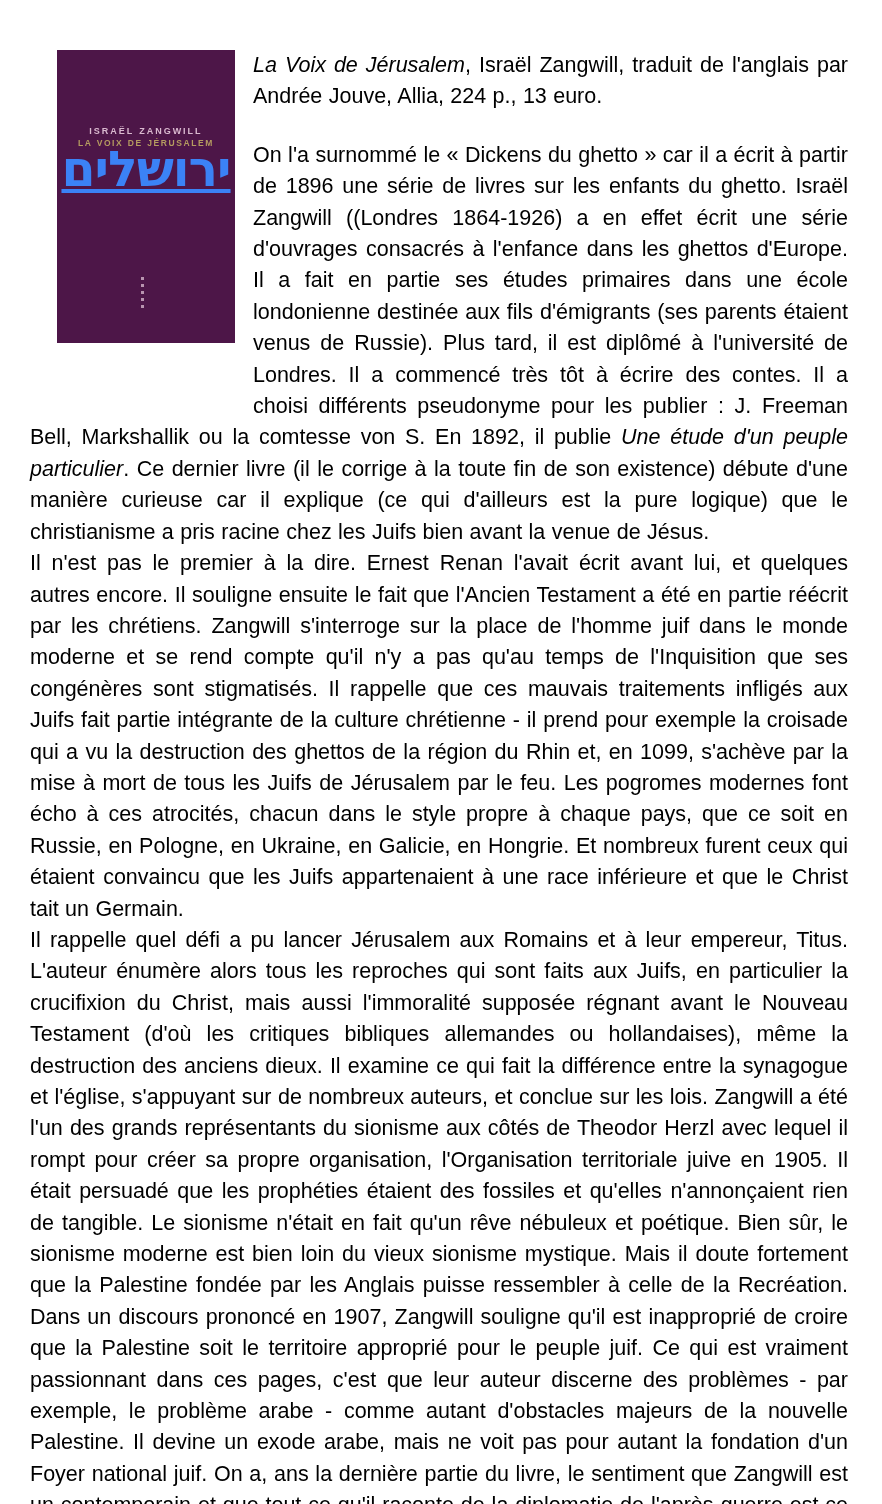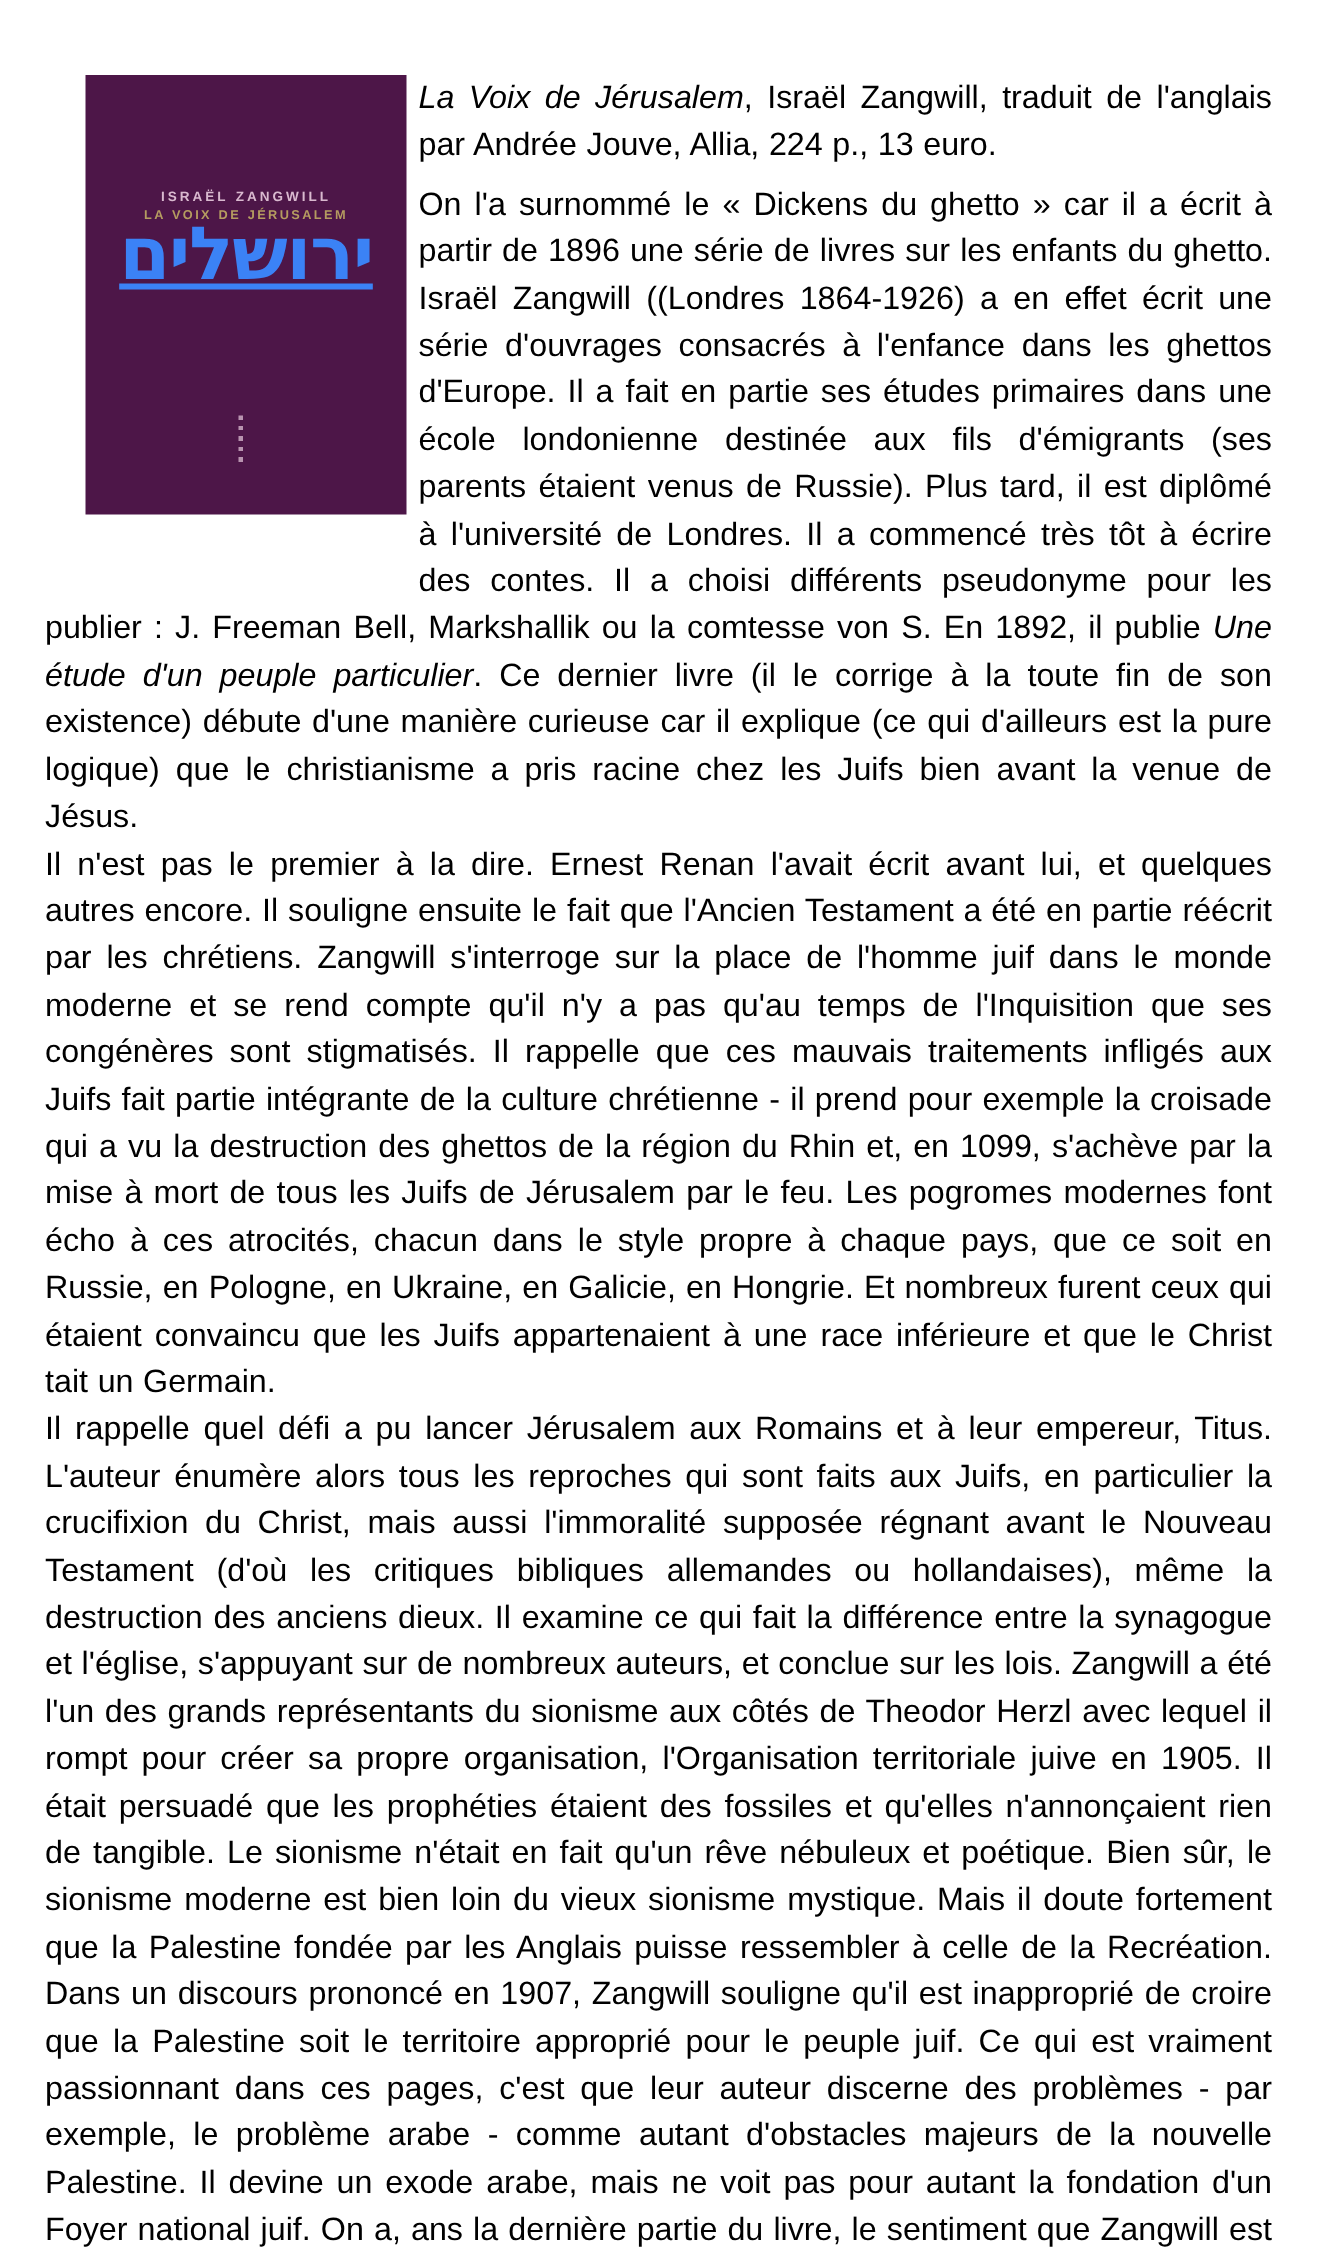--- a/index.html
+++ b/index.html
@@ -14,23 +14,23 @@
   .content {
     padding: 50px 34px 0 30px;
     font-size: 21.5px;
     line-height: 31.4px;
     text-align: justify;
     word-spacing: 0.02em;
   }
   
   .cover {
     float: left;
-    width: 214px;
+    width: 178px;
     height: 293px;
-    margin: 0 8px 56px 27px;
+    margin: 0 18px 56px 27px;
     background: #4d1648;
     position: relative;
     overflow: hidden;
   }
   .cover-author {
     position: absolute;
     top: 76px; left: 0; right: 0;
     text-align: center;
     font-size: 9px;
     font-weight: bold;
@@ -75,21 +75,21 @@
       #cbaac2 0, #cbaac2 3px,
       transparent 3px, transparent 7px
     );
     opacity: 0.85;
   }
   .heading {
     margin: 0;
     font-weight: normal;
   }
   .para { margin: 0; }
-  .para-first { margin-top: 8px; }
+  .para-first { margin-top: 27px; }
 </style>
 </head>
 <body>
 
 <div class="content">
 
   <div class="cover" style="background: rgb(77, 22, 72);">
     <div class="cover-author" style="color: rgb(217, 185, 207);">ISRAËL ZANGWILL</div>
     <div class="cover-title" style="color: rgb(181, 156, 96);">LA VOIX DE JÉRUSALEM</div>
     <div class="cover-hebrew" style="color: #3b82f6; text-decoration: underline;">ירושלים</div>

